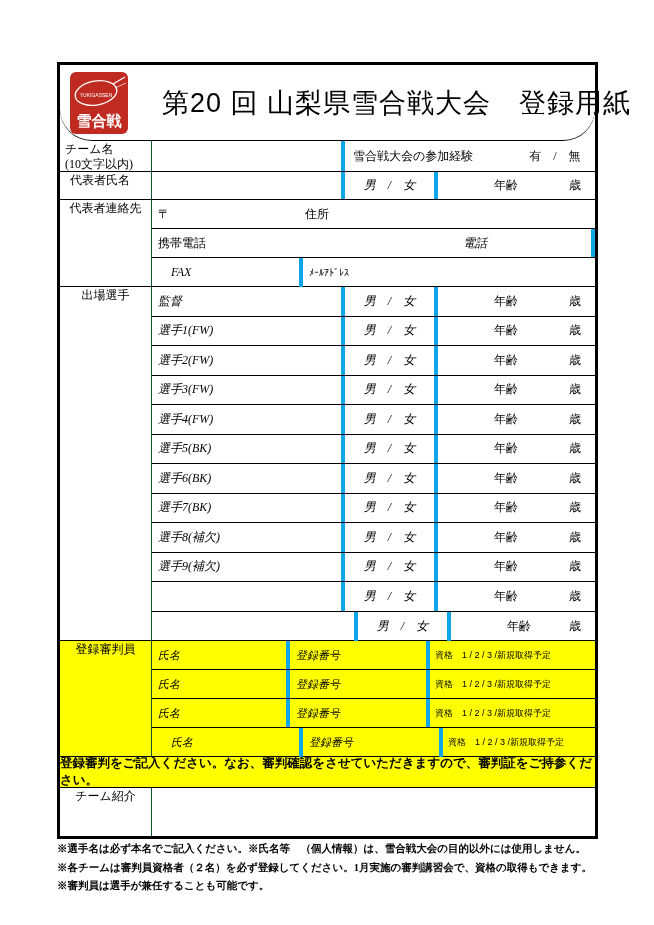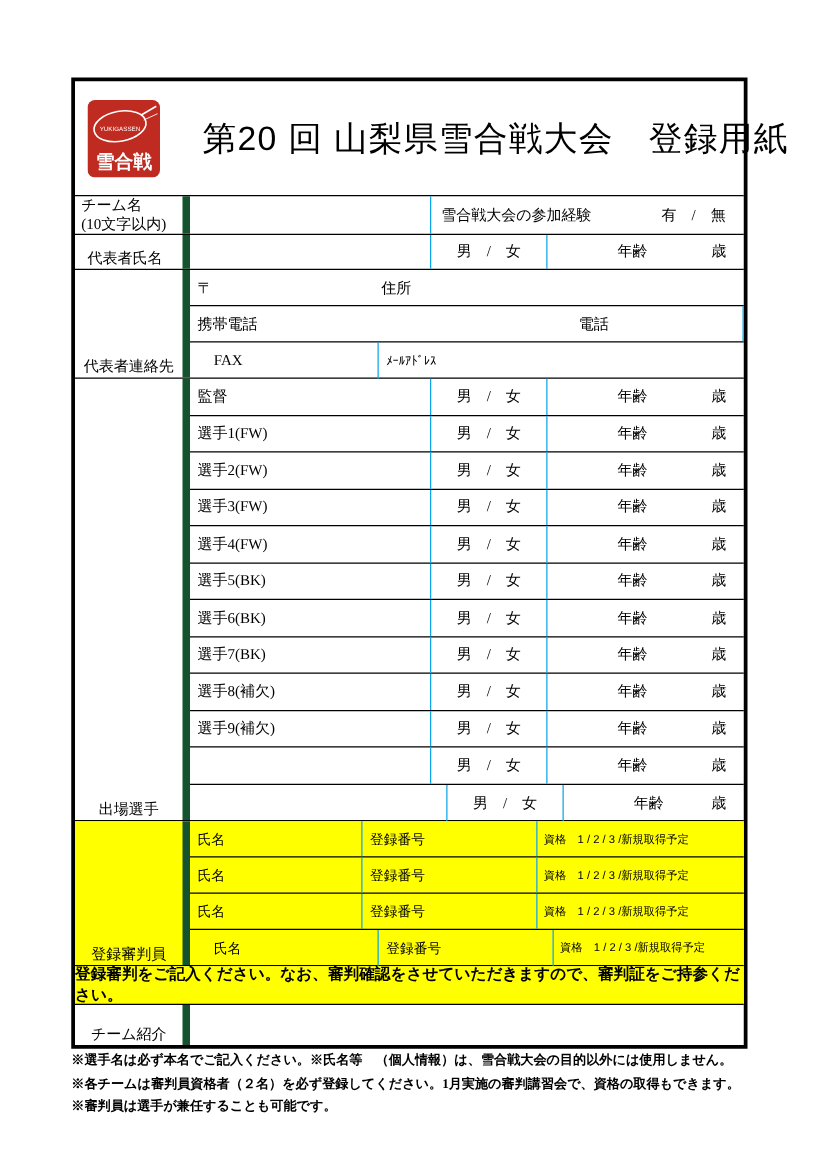--- a/index.html
+++ b/index.html
@@ -3,37 +3,37 @@
 <meta charset="utf-8">
 <style>
   * { margin:0; padding:0; box-sizing:border-box; }
   html,body { width:654px; height:925px; background:#fff; }
   body { position:relative; font-family:"Liberation Serif", serif; color:#000; }
 
   .form-table { position:absolute; left:57px; top:62px; width:541px; height:777px;
     border:3px solid #000; background:#fff; display:flex; flex-direction:column; }
 
   
-  .hdr { height:92px; display:flex; align-items:center; padding:0 10px; border-bottom:1px solid #000; }
+  .hdr { height:76px; display:flex; align-items:center; padding:0 10px; border-bottom:1px solid #000;border-radius:32px; }
   .logo { width:58px; height:62px; flex:0 0 58px; }
   .title { font-family:"Liberation Sans", sans-serif; font-size:27px; letter-spacing:1px;
     margin-left:34px; white-space:nowrap; }
 
   
   .row { display:flex; border-bottom:1px solid #000; }
   .row:last-child { border-bottom:none; }
   .section { display:flex; border-bottom:1px solid #000; }
-  .label-col { width:92px; flex:0 0 92px; border-right:6px solid #14532d;
-    display:flex; align-items:flex-end; justify-content:center; text-align:center;
+  .label-col { width:92px; flex:0 0 92px; border-right:1px solid #14532d;
+    display:flex; align-items:flex-start; justify-content:center; text-align:center;
     font-size:12px; }
   .label-left { justify-content:flex-start; padding-left:5px; text-align:left; }
   .srows { flex:1; display:flex; flex-direction:column; }
   .srows .row:last-child { border-bottom:none;margin-left:13px; }
   .cell { display:flex; align-items:center; font-size:12px; }
-  .br { border-right:1px solid #0ea5e9; }
+  .br { border-right:4px solid #0ea5e9;font-style:italic; }
   .c2 { width:193px; flex:0 0 193px; padding-left:6px; }
   .c3 { width:93px; flex:0 0 93px; justify-content:center; }
   .c4 { flex:1; justify-content:space-between; padding:0 14px 0 56px; }
   .ca { width:138px; flex:0 0 138px; padding-left:6px; }
   .cb { width:140px; flex:0 0 140px; padding-left:6px; }
   .cfill { flex:1; padding-left:6px; }
 
   .h31 { height:31px; flex:0 0 31px; }
   .h28 { height:28px; flex:0 0 28px; }
   .h29 { height:29px; flex:0 0 29px; }

